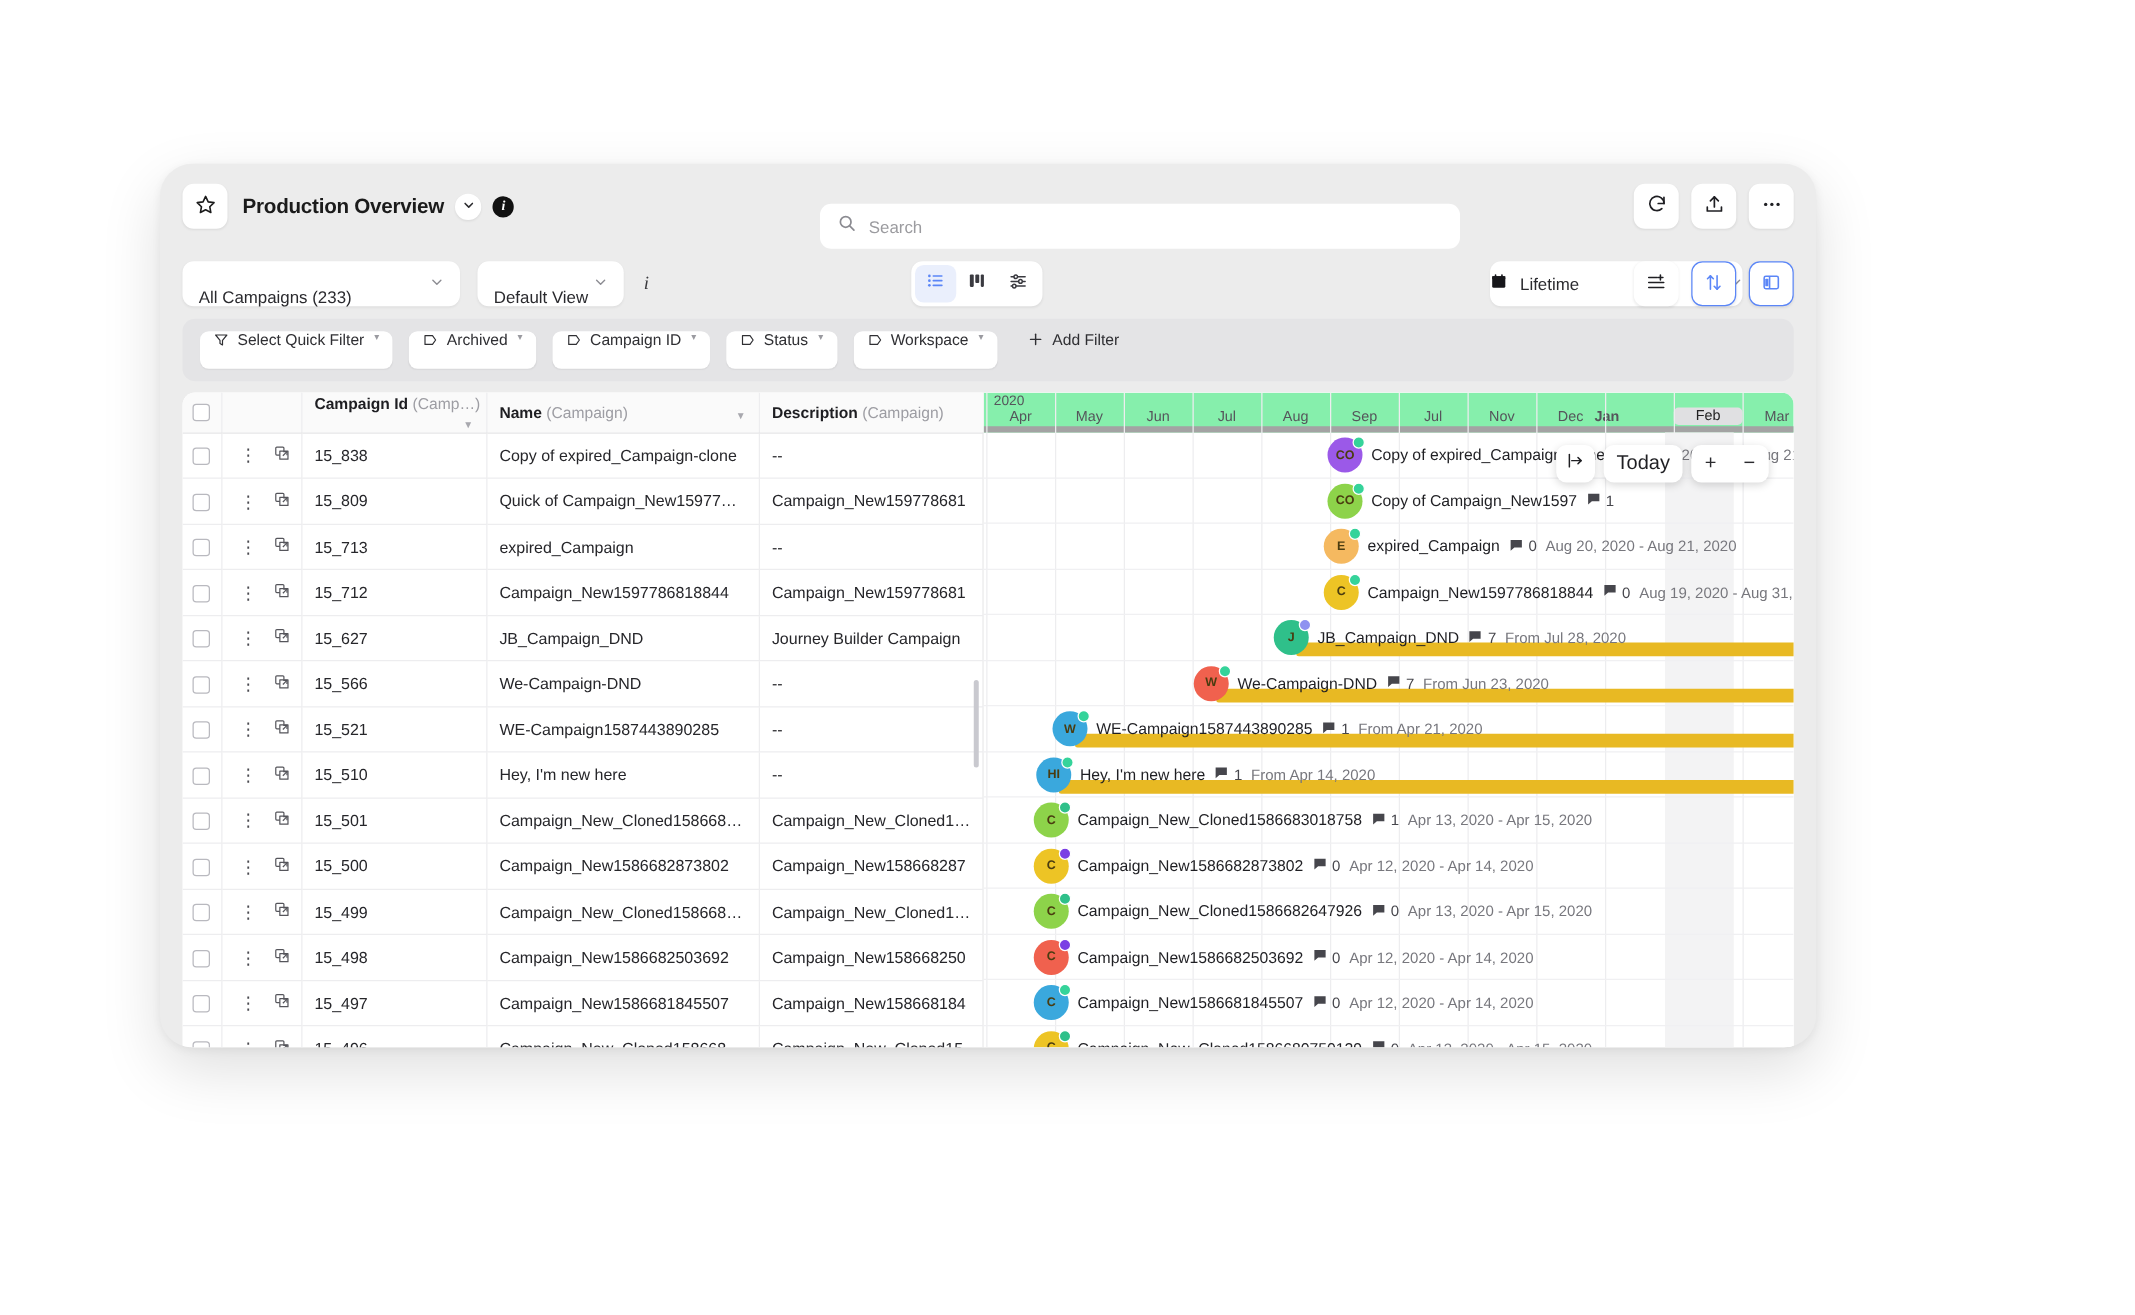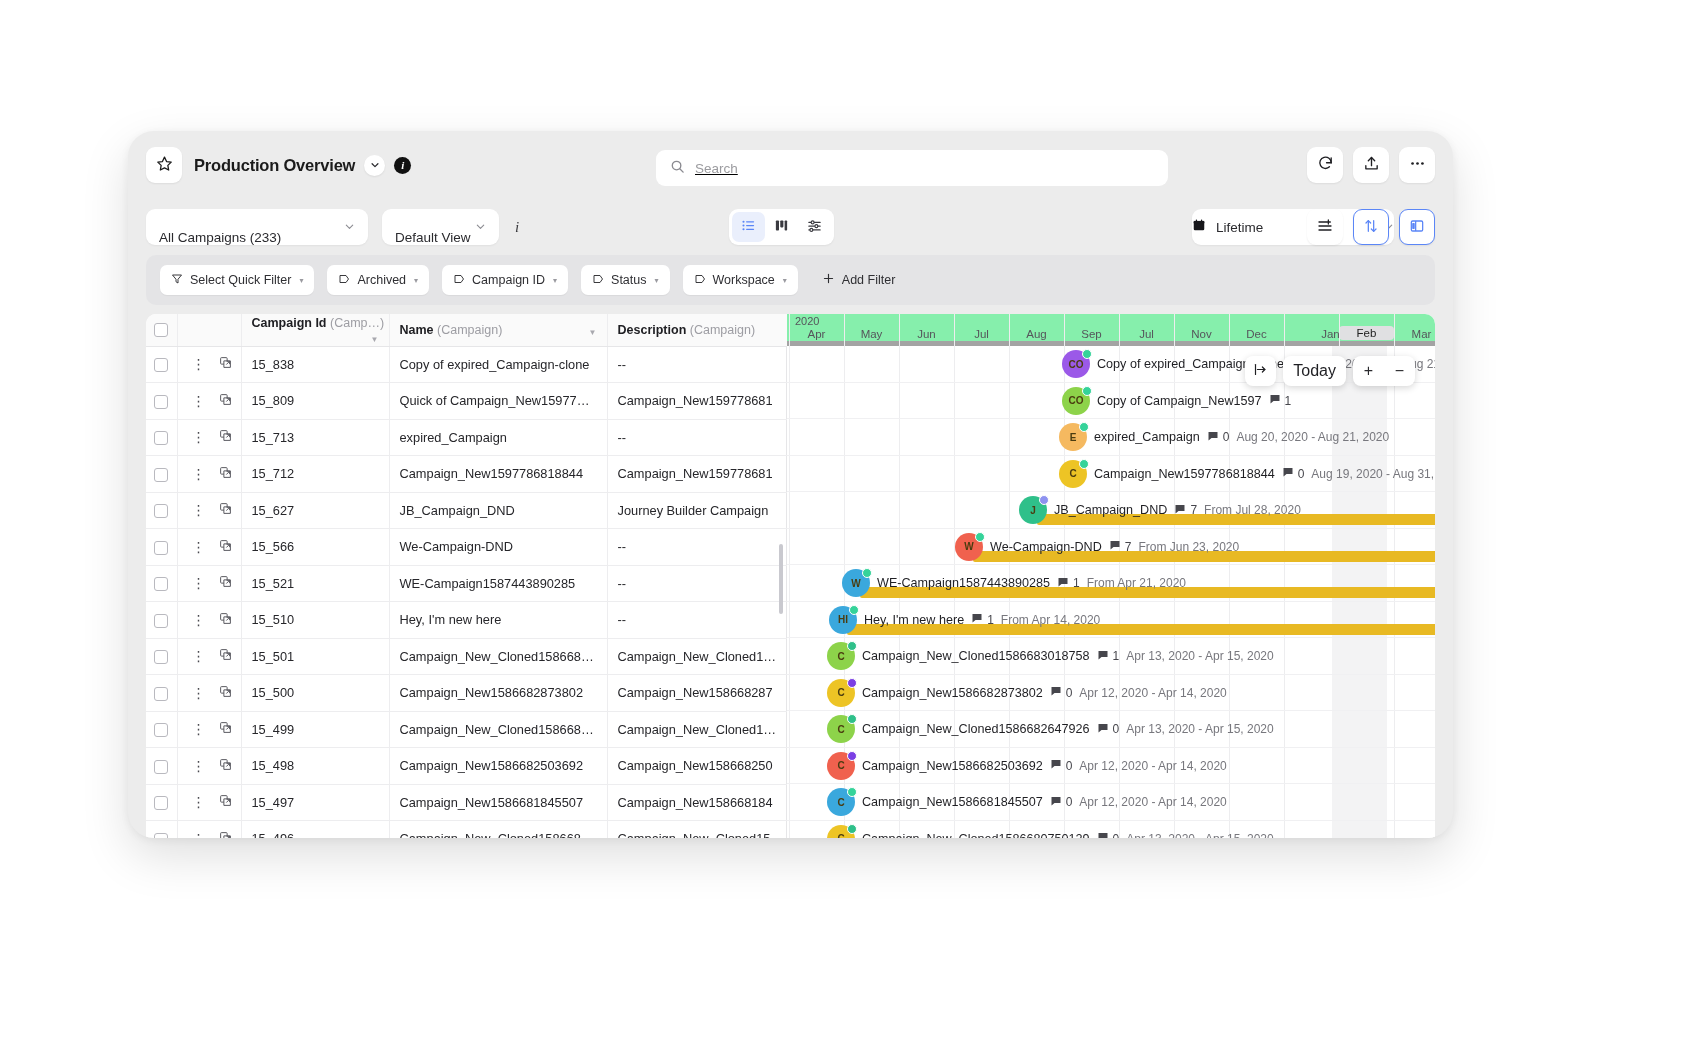--- a/index.html
+++ b/index.html
@@ -42,25 +42,25 @@
     background: #fff; display: flex; align-items: center; justify-content: center;
     cursor: pointer; box-shadow: 0 1px 2px rgba(0,0,0,0.08);
   }
   .info-dot {
     width: 17px; height: 17px; border-radius: 50%;
     background: #111; color: #fff; font-size: 11px; font-weight: 700;
     font-family: "Liberation Serif", serif; font-style: italic;
     display: flex; align-items: center; justify-content: center; cursor: pointer;
   }
   .search-box {
-    position: absolute; left: 528px; top: 19px;
+    position: absolute; left: 528px; top: 32px;
     width: 512px; height: 36px;
     background: #fff; border-radius: 9px;
     display: flex; align-items: center; gap: 10px;
-    padding: 0 14px; cursor: text; text-decoration: underline;
+    padding: 0 14px; cursor: text;
   }
   .search-placeholder { color: #9b9b9f; font-size: 13.5px; }
   .top-right { position: absolute; right: 18px; top: 16px; display: flex; gap: 10px; }
 
   
   .secondbar {
     position: relative; height: 56px; padding: 0 18px;
     display: flex; align-items: center;
   }
   .select-pill {
@@ -97,21 +97,21 @@
   .icon-btn.outlined { border: 1.5px solid #5b86f7; }
 
   
   .filterbar {
     margin: 0 18px; height: 50px;
     background: #e4e4e6; border-radius: 10px;
     display: flex; align-items: center; padding: 0 14px; gap: 13px;
   }
   .fchip {
     height: 30px; background: #fff; border-radius: 7px;
-    display: flex; align-items: center; gap: 7px;
+    display: flex; align-items: flex-start; gap: 7px;
     padding: 0 11px; cursor: pointer;
     box-shadow: 0 1px 1px rgba(0,0,0,0.05);
   }
   .fchip .txt { font-size: 12.5px; color: #2f2f33; white-space: nowrap; }
   .fchip .caret { color: #9a9aa0; font-size: 8px; margin-left: 1px; }
   .addfilter { background: transparent; box-shadow: none; }
 
   
   .content {
     position: relative; margin: 9px 0 0 18px;
@@ -700,21 +700,21 @@
           <div id="months-host">
               <div class="gmonth" style="left: 2px;">Apr</div>
               <div class="gmonth" style="left: 57px;">May</div>
               <div class="gmonth" style="left: 112px;">Jun</div>
               <div class="gmonth" style="left: 167px;">Jul</div>
               <div class="gmonth" style="left: 222px;">Aug</div>
               <div class="gmonth" style="left: 277px;">Sep</div>
               <div class="gmonth" style="left: 332px;">Jul</div>
               <div class="gmonth" style="left: 387px;">Nov</div>
               <div class="gmonth" style="left: 442px;">Dec</div>
-              <div class="gmonth" style="left: 516px;">Jan</div>
+              <div class="gmonth" style="left: 471px; font-weight: bold;">Jan</div>
               <div class="gmonth sel" style="left: 552px;">Feb</div>
               <div class="gmonth" style="left: 607px;">Mar</div>
             </div>
         </div>
         <div id="cols-host">
             <div class="gcol" style="left: 2px;"></div>
             <div class="gcol" style="left: 57px;"></div>
             <div class="gcol" style="left: 112px;"></div>
             <div class="gcol" style="left: 167px;"></div>
             <div class="gcol" style="left: 222px;"></div>

